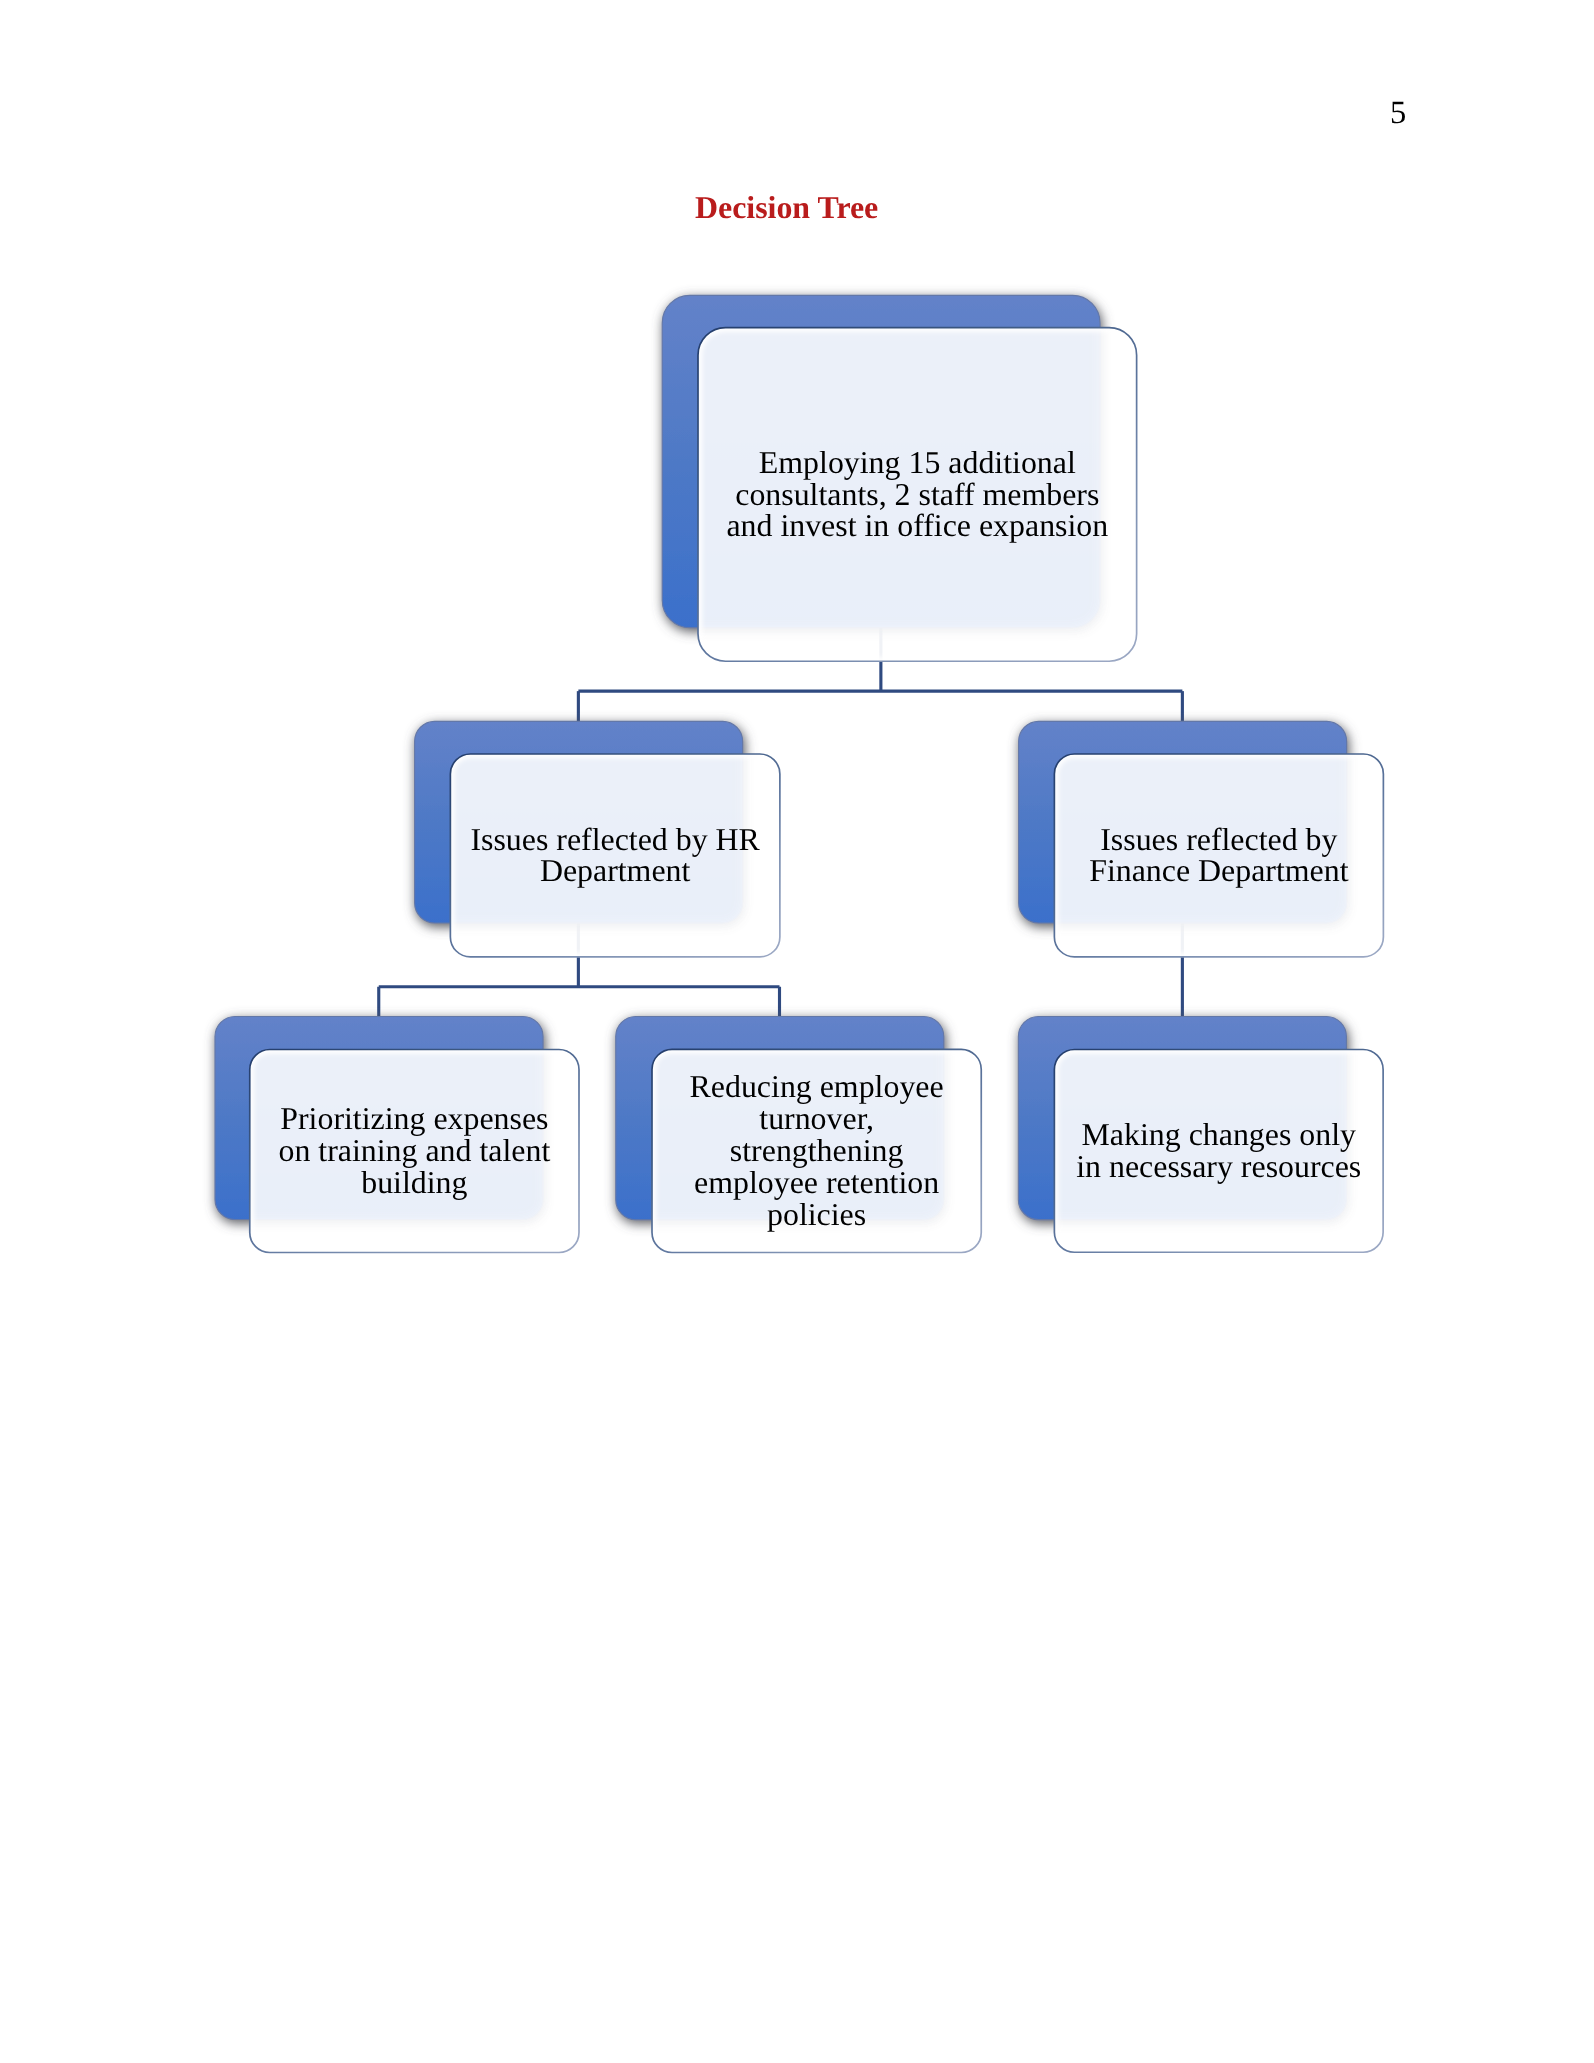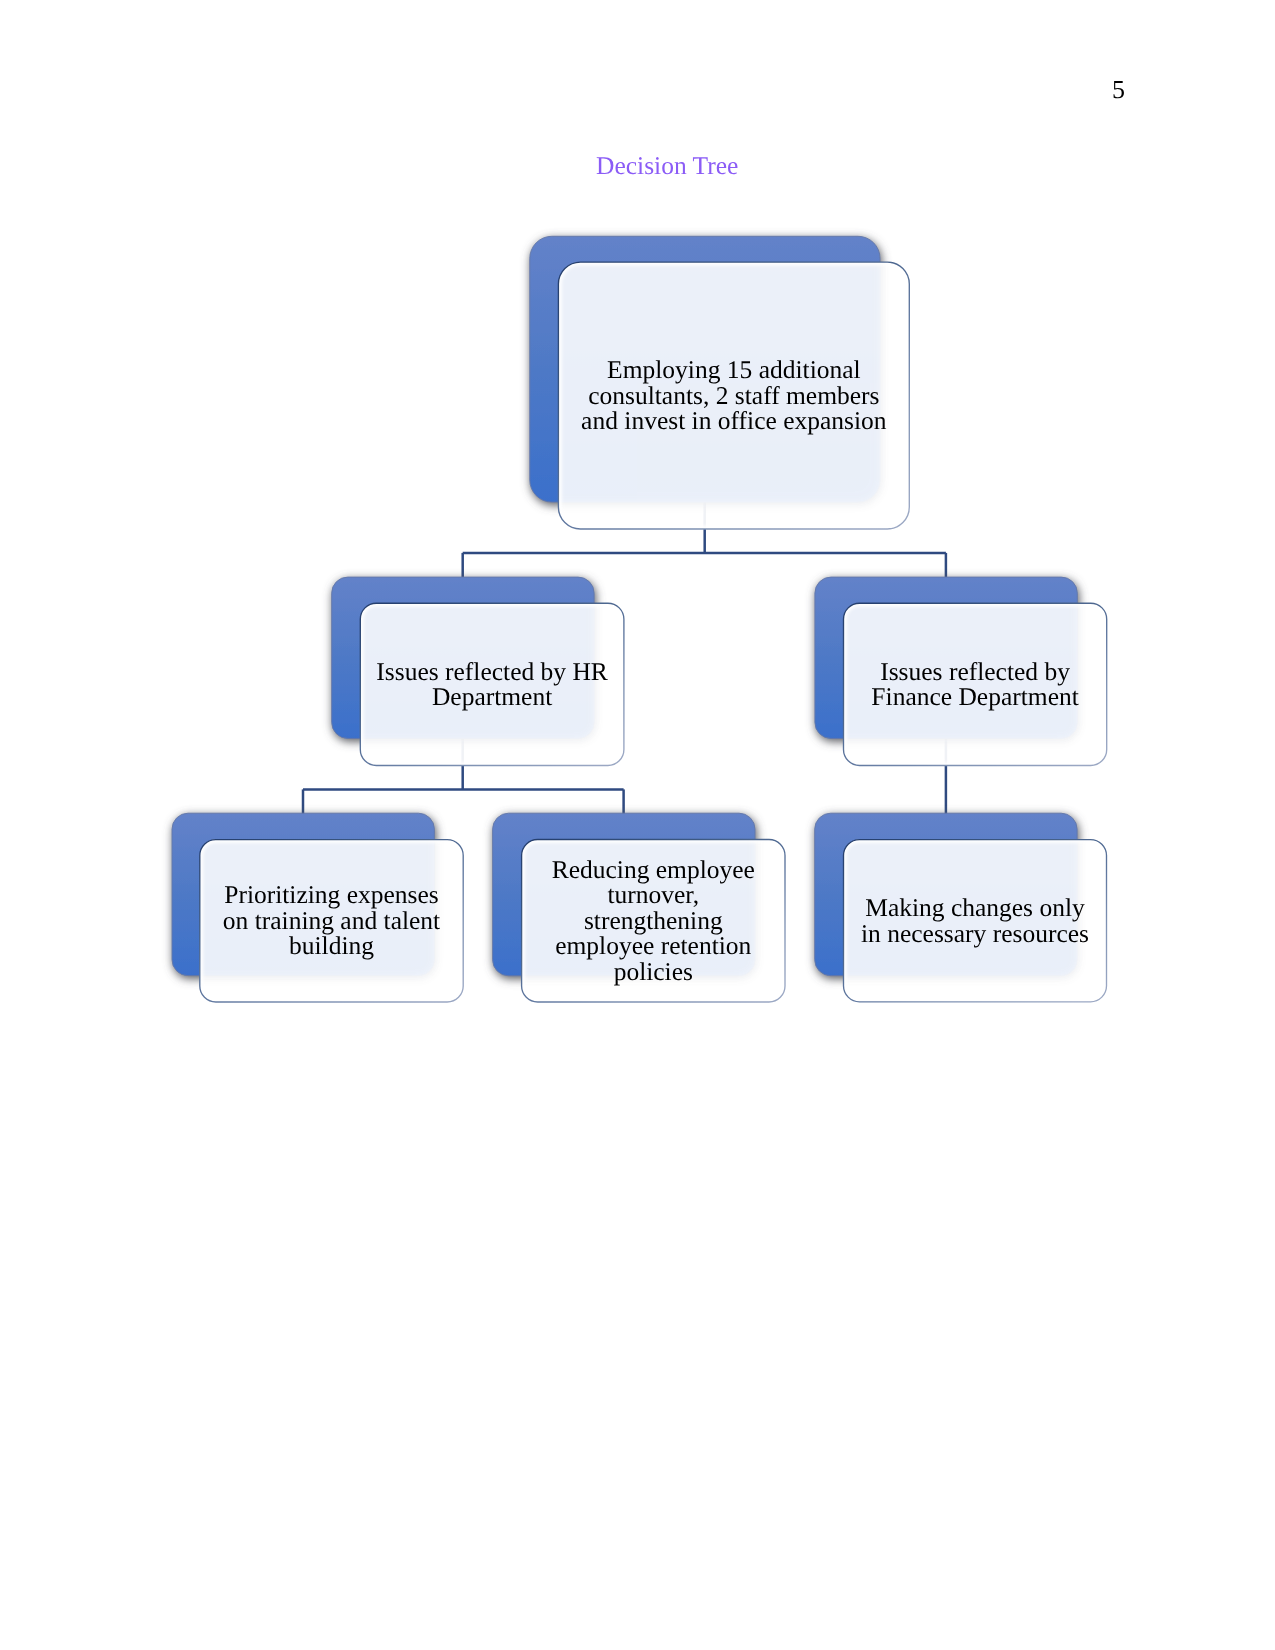--- a/index.html
+++ b/index.html
@@ -17,23 +17,23 @@
   .page-number {
     position:absolute;
     will-change:transform;
     right:150.2px; top:76.8px;
     font-size:26px; line-height:1;
     color:#000000;
   }
   .doc-title {
     position:absolute;
     will-change:transform;
-    left:596px; top:153.3px;
-    font-size:25.5px; font-weight:normal; line-height:1;
-    color:#8b5cf6;
+    left:556px; top:153.3px;
+    font-size:25.5px; font-weight:bold; line-height:1;
+    color:#b91c1c;
     white-space:nowrap;
   }
   svg.tree { position:absolute; left:0; top:0; width:1275px; height:1650px; overflow:visible; }
   svg.tree text { font-family:"Liberation Serif", serif; font-size:25.5px; fill:#000000; }
   svg.tree { will-change:transform; }
 </style>
 </head>
 <body>
 
 <div class="page">

